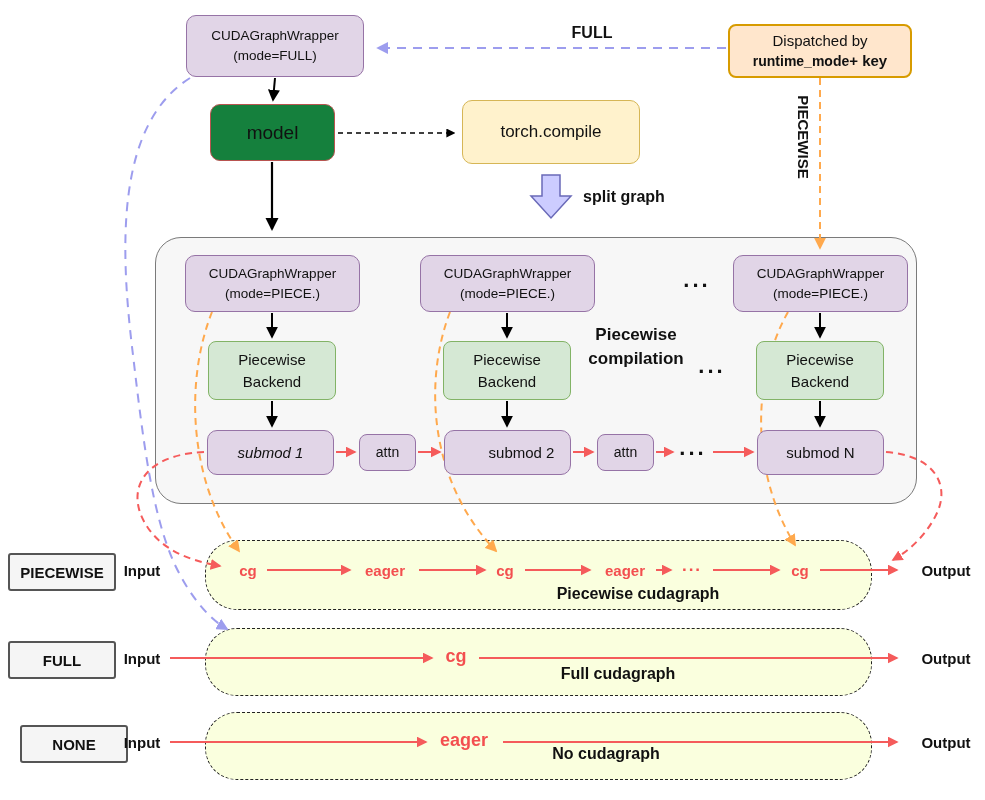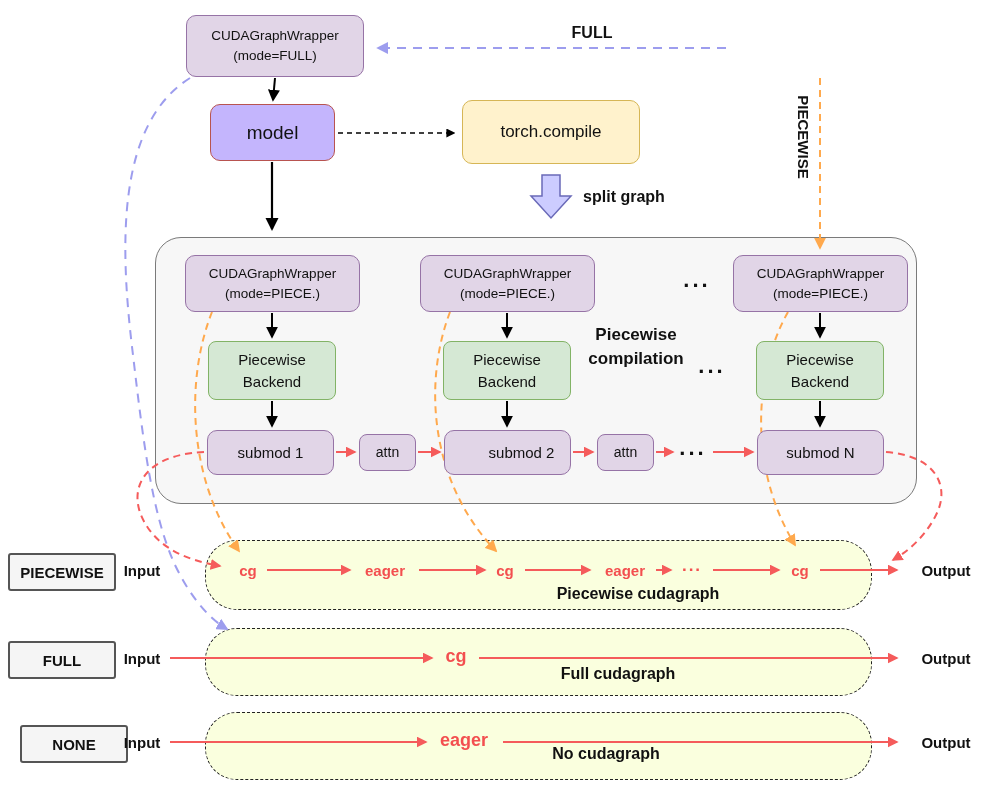--- a/index.html
+++ b/index.html
@@ -2,21 +2,21 @@
 <html><head>
 <meta charset="utf-8">
 <style>
   html,body{margin:0;padding:0;background:#fff;}
   #stage{position:relative;width:985px;height:800px;background:#fff;overflow:hidden;
          font-family:"Liberation Sans", sans-serif;color:#111;}
   .box{position:absolute;box-sizing:border-box;display:flex;flex-direction:column;
        align-items:center;justify-content:center;text-align:center;z-index:3;line-height:1.45;}
   .mono{font-family:Liberation Sans, sans-serif;}
   .purple{background:#E1D5E7;border:1.5px solid #9673A6;border-radius:10px;}
-  .redbox{background:#c4b5fd;border:1.5px solid #B85450;border-radius:10px;}
+  .redbox{background:#15803d;border:1.5px solid #B85450;border-radius:10px;}
   .yellow{background:#FFF2CC;border:1.5px solid #D6B656;border-radius:10px;}
   .orangebox{background:#FFE6CC;border:2px solid #D79B00;border-radius:8px;}
   .green{background:#D5E8D4;border:1.5px solid #82B366;border-radius:8px;}
   .graybig{position:absolute;background:#F7F7F7;border:1.5px solid #7a7a7a;border-radius:26px;z-index:1;}
   .band{position:absolute;background:#FAFFDE;border:1.6px dashed #222;border-radius:32px;z-index:1;}
   .modebox{position:absolute;background:#F5F5F5;border:2px solid #555;border-radius:3px;
            font-weight:bold;font-size:15px;display:flex;align-items:center;justify-content:center;z-index:3;}
   .lbl{position:absolute;transform:translate(-50%,-50%);white-space:nowrap;z-index:4;}
   .bold{font-weight:bold;}
   .redtext{color:#F34F4F;}
@@ -99,41 +99,47 @@
   </div>
 
   <div class="box redbox" style="left:210px;top:104px;width:125px;height:57px;font-size:19px;">
     <div>model</div>
   </div>
 
   <div class="box yellow" style="left:462px;top:100px;width:178px;height:64px;font-size:17px;">
     <div>torch.compile</div>
   </div>
 
+  <div class="box orangebox" style="left:728px;top:24px;width:184px;height:54px;font-size:15px;line-height:1.35;">
+    <div>Dispatched by</div>
+    <div style="font-weight:bold;">
+      <span class="mono" style="font-size:14px;">runtime_mode</span><span>+ key</span>
+    </div>
+  </div>
 
   <div class="lbl bold" style="left:592px;top:33px;font-size:16px;">FULL</div>
 
   <div class="lbl bold" style="left:803px;top:137px;font-size:15px;transform:translate(-50%,-50%) rotate(90deg);">PIECEWISE</div>
 
   <div class="lbl bold" style="left:624px;top:197px;font-size:16px;">split graph</div>
 
   <div class="lbl bold" style="left:636px;top:347px;font-size:17px;line-height:1.4;white-space:normal;text-align:center;">
     <div>Piecewise</div>
     <div>compilation</div>
   </div>
 
   <div class="box purple mono" style="left:185px;top:255px;width:175px;height:57px;font-size:13.5px;">
     <div>CUDAGraphWrapper</div>
     <div>(mode=PIECE.)</div>
   </div>
   <div class="box green" style="left:208px;top:341px;width:128px;height:59px;font-size:15px;">
     <div>Piecewise</div>
     <div>Backend</div>
   </div>
-  <div class="box purple" style="left:207px;top:430px;width:127px;height:45px;font-size:15px;">
+  <div class="box purple" style="left:207px;top:430px;width:127px;height:45px;font-size:15px;font-style:italic;">
     <div>submod 1</div>
   </div>
 
   <div class="box purple mono" style="left:420px;top:255px;width:175px;height:57px;font-size:13.5px;">
     <div>CUDAGraphWrapper</div>
     <div>(mode=PIECE.)</div>
   </div>
   <div class="box green" style="left:443px;top:341px;width:128px;height:59px;font-size:15px;">
     <div>Piecewise</div>
     <div>Backend</div>

